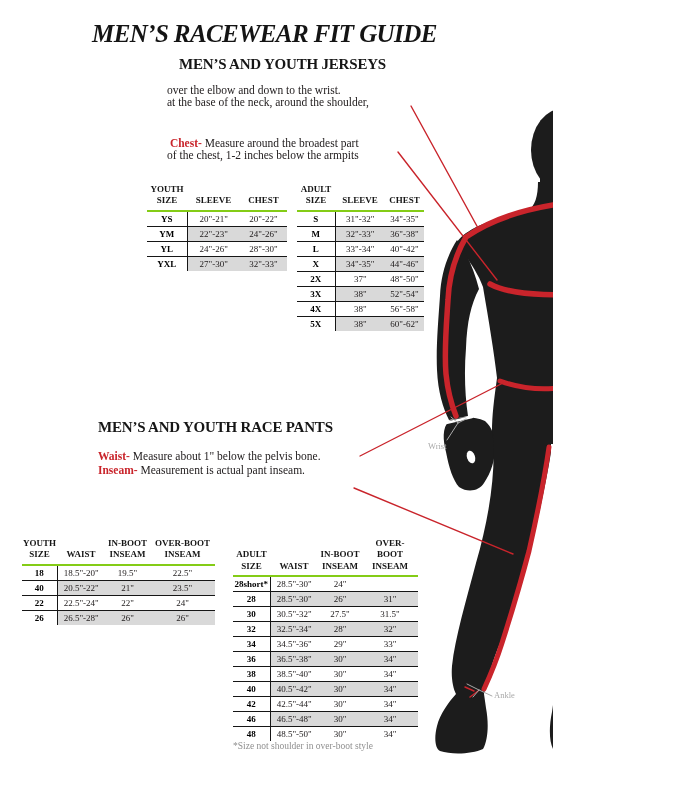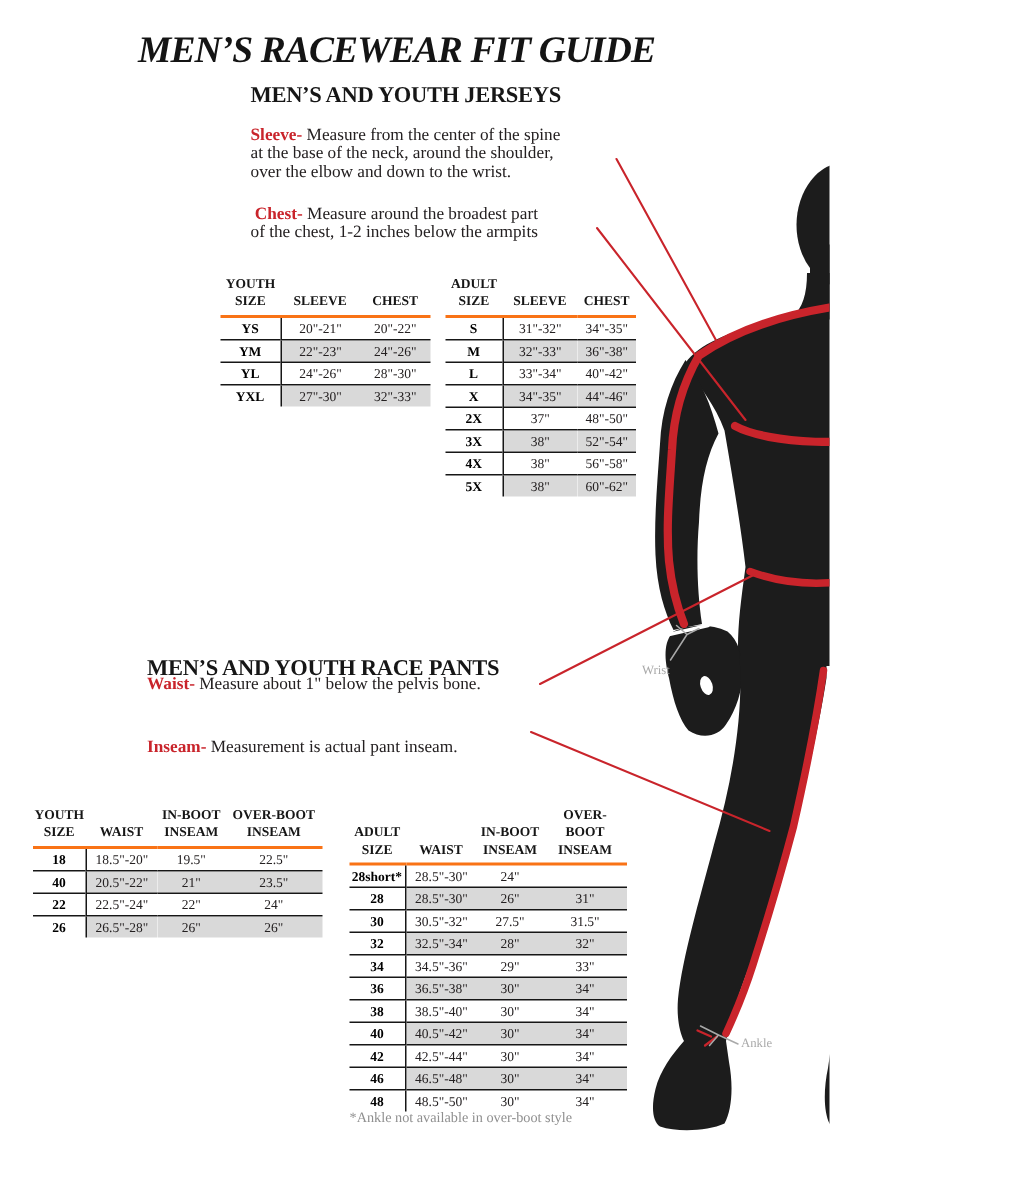--- a/index.html
+++ b/index.html
@@ -15,21 +15,21 @@
   }
   .section-heading {
     font-size:15px; font-weight:bold; color:#161616; letter-spacing:-0.2px; white-space:nowrap;
   }
   .note { font-size:11.5px; line-height:12.4px; color:#242021; white-space:nowrap; }
   .term { color:#c9242b; font-weight:bold; }
   table.fit { position:absolute; border-collapse:collapse; table-layout:fixed; }
   .fit th {
     font-size:9px; font-weight:bold; color:#161616; text-align:center;
     vertical-align:bottom; white-space:pre-line; line-height:1.25;
-    padding:0 1px 3px 1px; border-bottom:2px solid #f97316;
+    padding:0 1px 3px 1px; border-bottom:2px solid #84cc16;
   }
   .fit td {
     font-size:9px; height:14px; text-align:center; padding:0 1px;
     color:#242021; white-space:nowrap; overflow:hidden;
   }
   .fit tbody tr + tr td { border-top:1px solid #161616; }
   .fit tbody td:first-child { font-weight:bold; color:#000; border-right:1.5px solid #161616; }
   .fit tbody tr:nth-child(even) td + td { background:#d9d9d9; }
   .caption { color:#a9a9a9; font-size:8.5px; white-space:nowrap; }
   .footnote { color:#8f8f8f; font-size:9.5px; white-space:nowrap; }
@@ -113,26 +113,25 @@
     <g stroke="#a9a9a9" fill="none" stroke-width="1" stroke-linecap="round">
       <path d="M 447 440 L 458 423 M 458 423 L 451 417 M 458 423 L 466 419"></path>
       <path d="M 492 696 L 479 690 M 479 690 L 467 684 M 479 690 L 473 697"></path>
     </g>
   </svg>
 
   <div class="layer2">
 
     <div class="abs title">MEN’S RACEWEAR FIT GUIDE</div>
 
-    <div class="abs section-heading" style="left:167px; top:56px;">MEN’S AND YOUTH JERSEYS</div>
+    <div class="abs section-heading" style="left:179px; top:56px;">MEN’S AND YOUTH JERSEYS</div>
 
     <div class="abs note" style="left:167px; top:84px;">
-      <div><span class="term">Sleeve-</span> <span>Measure from the center of the spine</span></div>
+      <div>over the elbow and down to the wrist.</div>
       <div>at the base of the neck, around the shoulder,</div>
-      <div>over the elbow and down to the wrist.</div>
     </div>
 
     <div class="abs note" style="left:167px; top:137px;text-align:right;">
       <div><span class="term">Chest-</span> <span>Measure around the broadest part</span></div>
       <div>of the chest, 1-2 inches below the armpits</div>
     </div>
 
     <table class="fit" style="left:147px; top:184px; width:140px;">
       <colgroup>
           <col style="width:40px">
@@ -222,27 +221,27 @@
             <td>56"-58"</td>
           </tr>
           <tr>
             <td>5X</td>
             <td>38"</td>
             <td>60"-62"</td>
           </tr>
         </tbody>
     </table>
 
-    <div class="abs section-heading" style="left:98px; top:419px;margin-top:19px;">MEN’S AND YOUTH RACE PANTS</div>
+    <div class="abs section-heading" style="left:98px; top:419px;">MEN’S AND YOUTH RACE PANTS</div>
 
     <div class="abs note" style="left:98px; top:450px;">
       <span class="term">Waist-</span> <span>Measure about 1" below the pelvis bone.</span>
     </div>
 
-    <div class="abs note" style="left:98px; top:492px;">
+    <div class="abs note" style="left:98px; top:464px;">
       <span class="term">Inseam-</span> <span>Measurement is actual pant inseam.</span>
     </div>
 
     <table class="fit" style="left:22px; top:538px; width:193px;">
       <colgroup>
           <col style="width:35px">
           <col style="width:48px">
           <col style="width:45px">
           <col style="width:65px">
         </colgroup>
@@ -366,19 +365,19 @@
           </tr>
           <tr>
             <td>48</td>
             <td>48.5"-50"</td>
             <td>30"</td>
             <td>34"</td>
           </tr>
         </tbody>
     </table>
 
-    <div class="abs footnote" style="left:233px; top:741px;">*Ankle not available in over-boot style</div>
+    <div class="abs footnote" style="left:233px; top:741px;">*Size not shoulder in over-boot style</div>
 
     <div class="abs caption" style="left:428px; top:441px;">Wrist</div>
     <div class="abs caption" style="left:494px; top:690px;">Ankle</div>
   </div>
 
 </div>
 
 </body></html>

